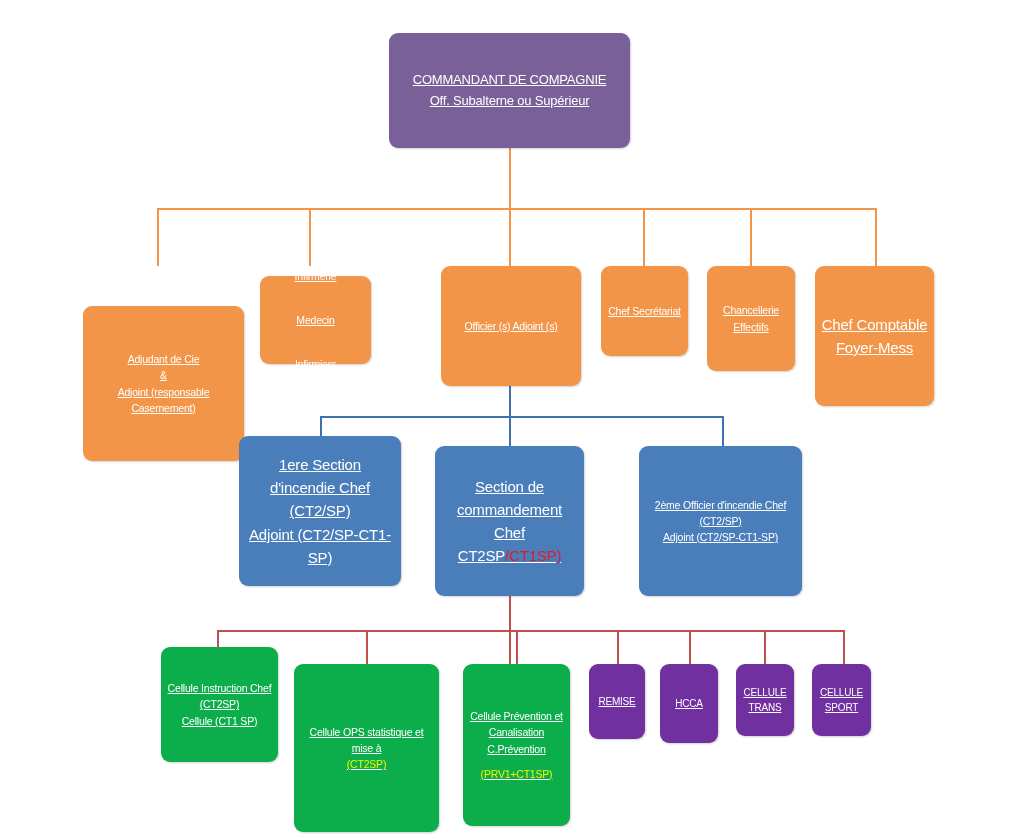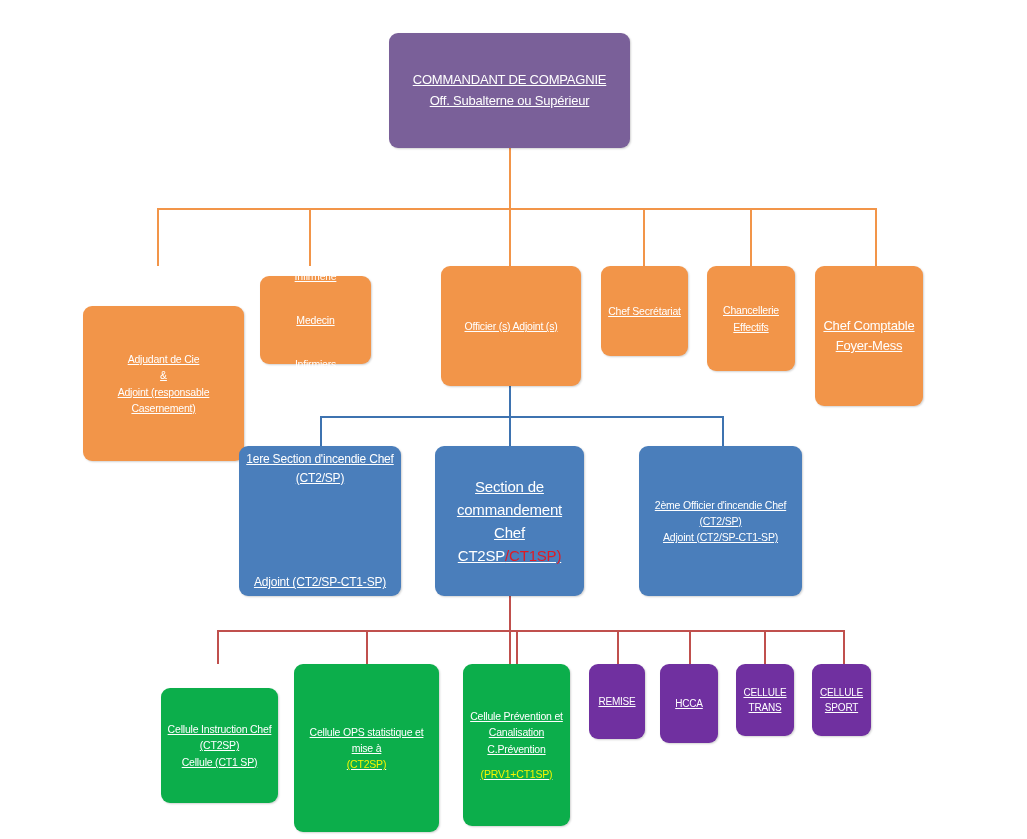--- a/index.html
+++ b/index.html
@@ -110,42 +110,42 @@
 
   <div class="node node-orange" style="left:601px; top:266px; width:87px; height:90px; font-size:10.5px;">
     <span class="line">Chef Secrétariat</span>
   </div>
 
   <div class="node node-orange" style="left:707px; top:266px; width:88px; height:105px; font-size:10.5px;">
     <span class="line">Chancellerie</span>
     <span class="line">Effectifs</span>
   </div>
 
-  <div class="node node-orange" style="left:815px; top:266px; width:108px; height:140px; font-size:13px;">
+  <div class="node node-orange" style="left:815px; top:266px; width:119px; height:140px; font-size:15px;">
     <span class="line">Chef Comptable</span>
     <span class="line">Foyer-Mess</span>
   </div>
 
-  <div class="node node-blue" style="left:239px; top:446px; width:162px; height:150px; font-size:12px;justify-content:space-between;">
+  <div class="node node-blue" style="left:239px; top:436px; width:162px; height:150px; font-size:15px;">
     <span class="line">1ere Section d'incendie Chef (CT2/SP)</span>
     <span class="line">Adjoint (CT2/SP-CT1-SP)</span>
   </div>
 
   <div class="node node-blue" style="left:435px; top:446px; width:149px; height:150px; font-size:15px;">
     <span class="line">Section de commandement</span>
     <span class="line"><span>Chef CT2SP</span><span class="hl-red">/CT1SP)</span></span>
   </div>
 
   <div class="node node-blue" style="left:639px; top:446px; width:163px; height:150px; font-size:10.5px;">
     <span class="line">2ème Officier d'incendie Chef</span>
     <span class="line">(CT2/SP)</span>
     <span class="line">Adjoint (CT2/SP-CT1-SP)</span>
   </div>
 
-  <div class="node node-green" style="left:161px; top:688px; width:117px; height:115px; font-size:10.5px;">
+  <div class="node node-green" style="left:161px; top:647px; width:117px; height:115px; font-size:10.5px;">
     <span class="line">Cellule Instruction Chef</span>
     <span class="line">(CT2SP)</span>
     <span class="line">Cellule (CT1 SP)</span>
   </div>
 
   <div class="node node-green" style="left:294px; top:664px; width:145px; height:168px; font-size:10.5px;">
     <span class="line">Cellule OPS statistique et mise à</span>
     <span class="line hl-yellow">(CT2SP)</span>
   </div>
 

